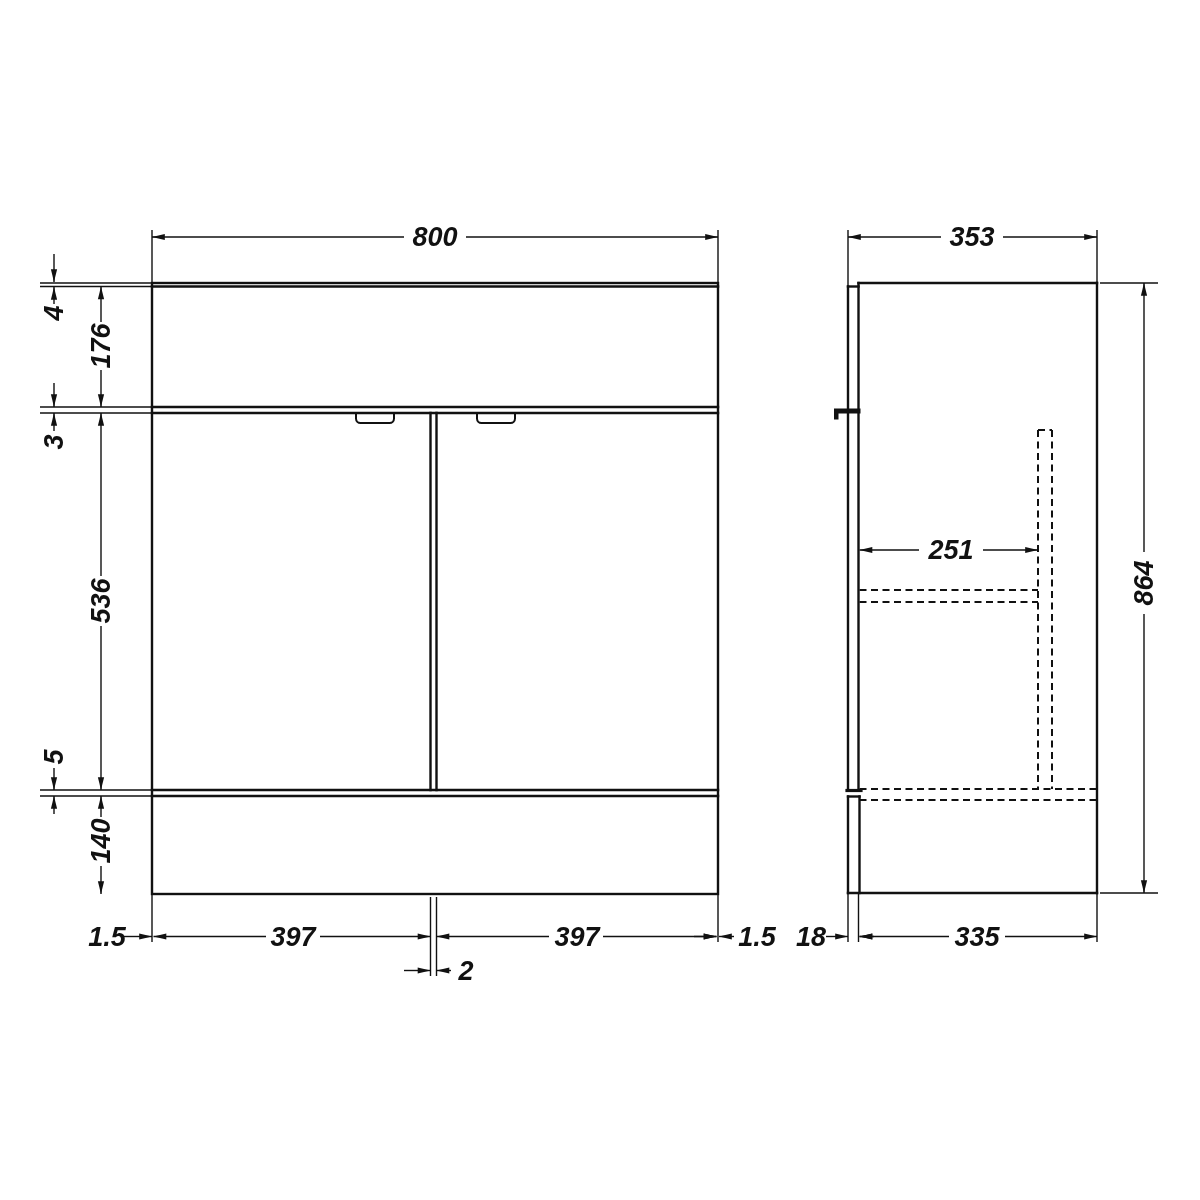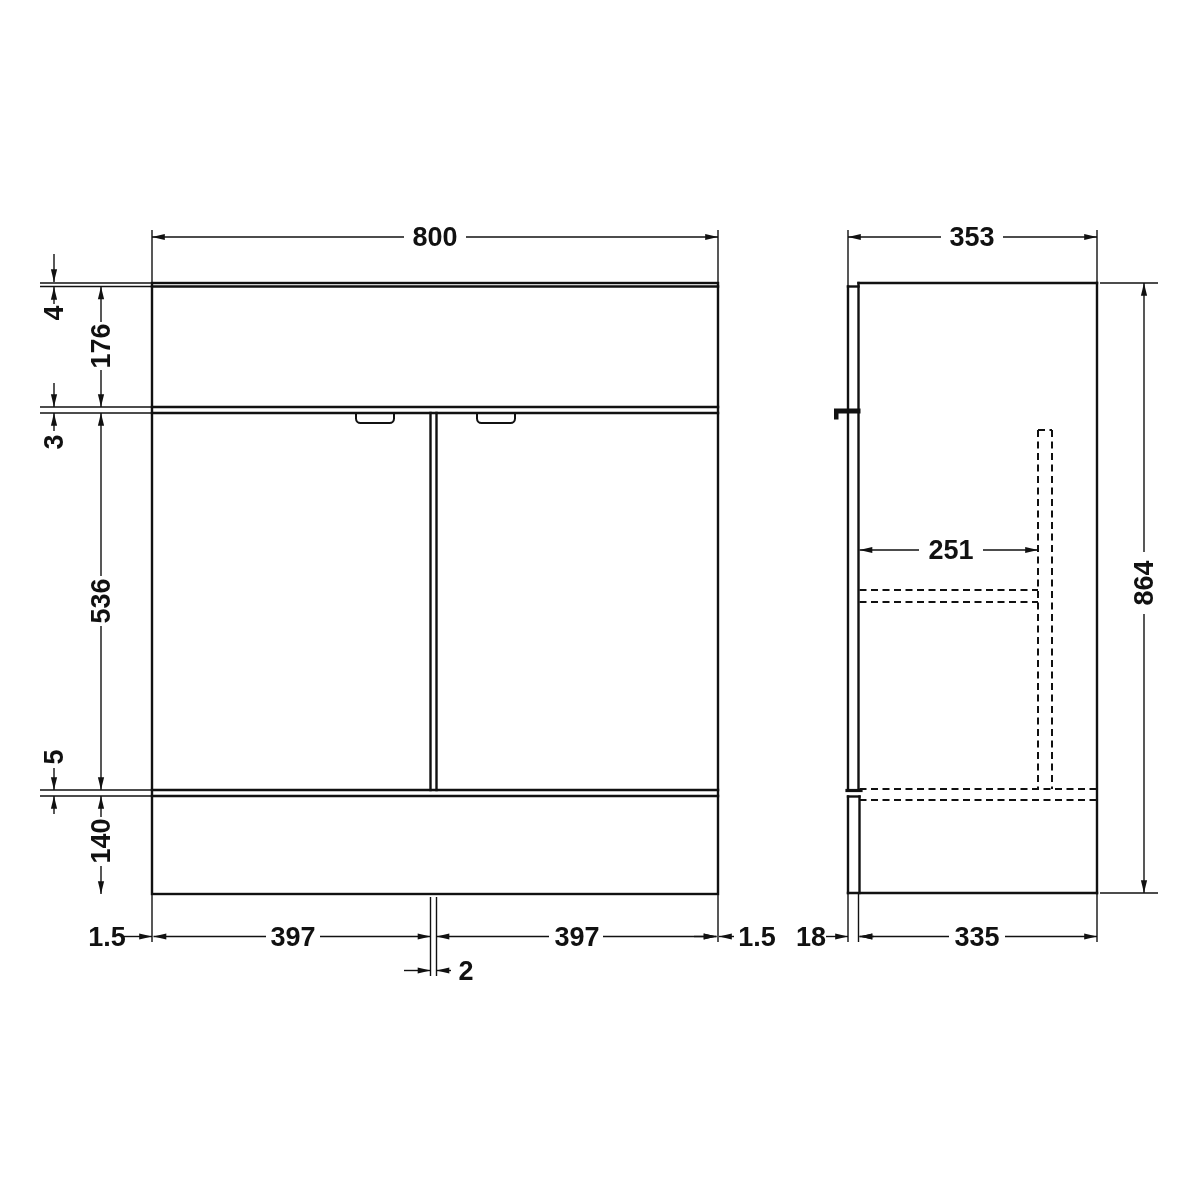--- a/index.html
+++ b/index.html
@@ -1,16 +1,16 @@
 <!DOCTYPE html>
 <html><head>
 <meta charset="utf-8">
 <style>
   html,body{margin:0;padding:0;background:#ffffff;}
-  .stage{width:1200px;height:1200px;background:#fff;position:relative;overflow:hidden;}
+  .stage{width:1200px;height:1200px;background:#fff;position:relative;overflow:hidden;font-style:italic;}
   svg{display:block;}
   .obj{stroke:#111;stroke-width:2.4;fill:none;stroke-linecap:square;}
   .obj2{stroke:#111;stroke-width:2;fill:none;stroke-linecap:square;}
   .thick{stroke:#111;stroke-width:3.2;fill:none;stroke-linecap:square;}
   .ext{stroke:#111;stroke-width:1.4;fill:none;stroke-linecap:butt;}
   .dim{stroke:#111;stroke-width:1.4;fill:none;stroke-linecap:butt;}
   .hid{stroke:#111;stroke-width:2;fill:none;stroke-dasharray:7 4.5;stroke-linecap:butt;}
   .solidfill{fill:#111;stroke:none;}
   text{font-family:"Liberation Sans","DejaVu Sans",sans-serif;font-weight:bold;font-size:27px;fill:#111;text-anchor:middle;dominant-baseline:central;}
 </style>

